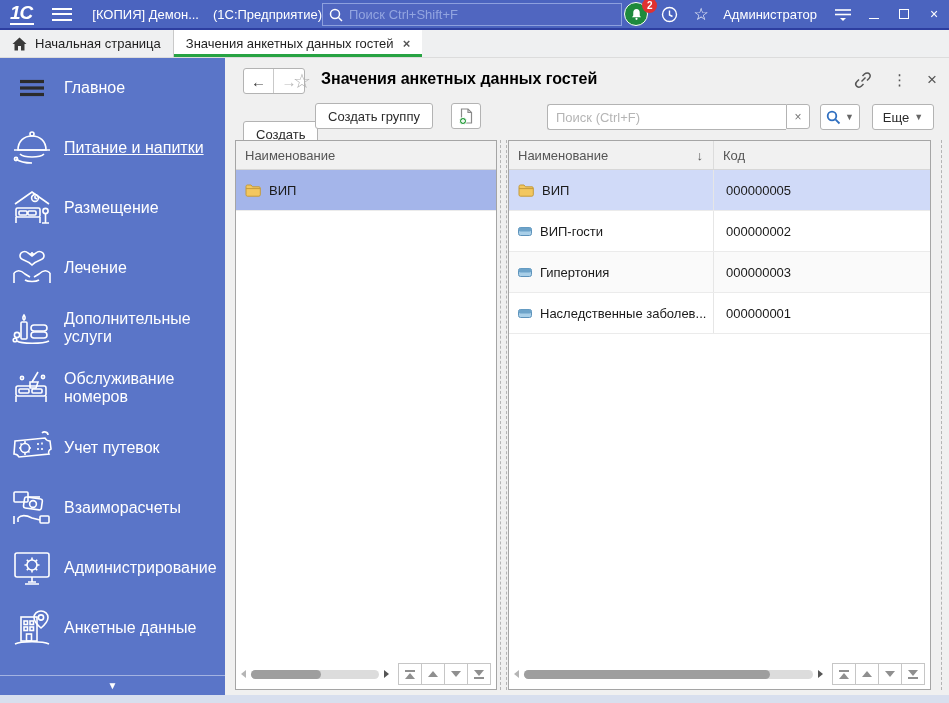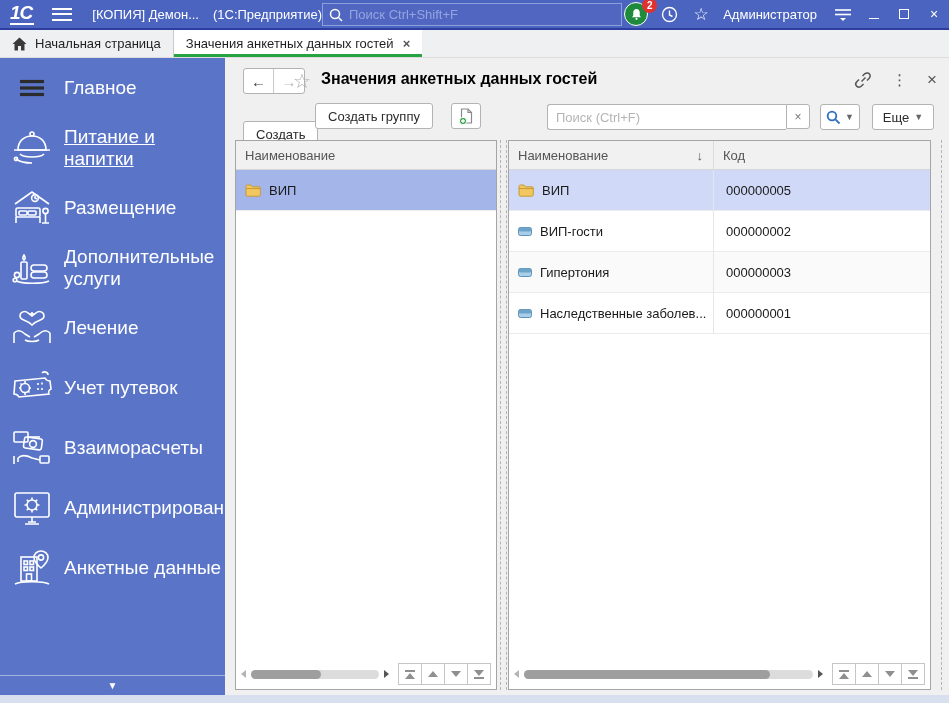--- a/index.html
+++ b/index.html
@@ -39,21 +39,21 @@
   .tab.first { border-right:1px solid #c9c9c9; }
   .tab.active { background:#fff; }
   .tab.active::after { content:""; position:absolute; left:0; right:0; bottom:0; height:3px; background:#27a343; }
   .tab .home { margin-right:8px; display:flex; }
   .tab .close { margin-left:9px; color:#555; font-size:13px; font-weight:bold; cursor:pointer; }
 
   
   .sidebar { position:absolute; left:0; top:58px; width:225px; height:637px; background:#5a75c8; color:#fff; }
   .side-item { height:60px; display:flex; align-items:center; cursor:pointer; }
   .side-icon { width:64px; display:flex; align-items:center; justify-content:center; flex:0 0 64px; }
-  .side-label { font-size:19px; }
+  .side-label { font-size:16px; }
   .side-label.hov { text-decoration:underline; }
   .side-collapse { position:absolute; left:0; bottom:0; width:100%; height:20px; border-top:1px solid rgba(255,255,255,.45);
                    display:flex; align-items:center; justify-content:center; color:#fff; font-size:10px; cursor:pointer; }
   .bottomstrip { position:absolute; left:0; top:695px; width:949px; height:8px; background:#d8dfee; }
 
   
   .content { position:absolute; left:225px; top:58px; width:724px; height:637px; background:#f0f0f0; }
   .nav-group { position:absolute; left:18px; top:10px; display:flex; border:1px solid #b3b3b3; border-radius:3px; background:#fff; overflow:hidden; }
   .nav-btn { width:30px; height:24px; display:flex; align-items:center; justify-content:center; font-size:15px; cursor:pointer; }
   .nav-btn.back { color:#3c3c3c; border-right:1px solid #c9c9c9; }
@@ -237,45 +237,60 @@
         <path d="M5 29 L5 35 M29 29 L29 35"></path>
           <circle cx="34.5" cy="23" r="2.6"></circle>
           <path d="M34.5 26 L34.5 33 M31 35 L38 35 M34.5 33 L34.5 35"></path>
       </svg>
     </span>
     <span class="side-label">Размещение</span>
   </div>
 
   <div class="side-item">
     <span class="side-icon">
+      <svg width="44" height="42" viewBox="0 0 44 42" fill="none" stroke="#fff" stroke-width="1.6">
+        <path d="M22 18 C16 12 10 14 10 9 C10 5 15 3 18 6 L22 9 L26 6 C29 3 34 5 34 9 C34 14 28 12 22 18 Z"></path>
+        <path d="M20 7 L24 7 M22 5 L22 9"></path>
+        <path d="M4 26 C8 22 12 24 15 27 L20 30 M40 26 C36 22 32 24 29 27 L24 30"></path>
+        <path d="M4 26 L4 36 M40 26 L40 36 M15 33 C18 35 26 35 29 33"></path>
+      </svg>
+    </span>
+    <span class="side-label">Лечение</span>
+  </div>
+
+  <div class="side-item">
+    <span class="side-icon">
       <svg width="42" height="42" viewBox="0 0 42 42" fill="none" stroke="#fff" stroke-width="1.6">
         <path d="M13 8 C11.5 10 11.5 12 13 13 C14.5 12 14.5 10 13 8 Z"></path>
           <rect x="10" y="15" width="6" height="17" rx="1"></rect>
         <rect x="20" y="18" width="16" height="6" rx="3"></rect>
           <rect x="20" y="25" width="16" height="6" rx="3"></rect>
         <path d="M6 34 C10 37 32 37 38 34"></path>
           <circle cx="6" cy="28" r="2.6"></circle>
           <circle cx="4" cy="33" r="1.8"></circle>
       </svg>
     </span>
     <span class="side-label">Дополнительные услуги</span>
   </div>
 
   <div class="side-item">
     <span class="side-icon">
-      <svg width="44" height="42" viewBox="0 0 44 42" fill="none" stroke="#fff" stroke-width="1.6">
-        <path d="M22 18 C16 12 10 14 10 9 C10 5 15 3 18 6 L22 9 L26 6 C29 3 34 5 34 9 C34 14 28 12 22 18 Z"></path>
-        <path d="M20 7 L24 7 M22 5 L22 9"></path>
-        <path d="M4 26 C8 22 12 24 15 27 L20 30 M40 26 C36 22 32 24 29 27 L24 30"></path>
-        <path d="M4 26 L4 36 M40 26 L40 36 M15 33 C18 35 26 35 29 33"></path>
-      </svg>
-    </span>
-    <span class="side-label">Лечение</span>
-  </div>
-
+      <svg width="44" height="40" viewBox="0 0 44 40" fill="none" stroke="#fff" stroke-width="1.6">
+        <path d="M28 4 L22 14"></path>
+          <path d="M20 14 L28 14 L26 20 L20 20 Z"></path>
+        <circle cx="12" cy="10" r="1.6"></circle>
+          <circle cx="33" cy="9" r="1.6"></circle>
+        <rect x="6" y="18" width="30" height="10" rx="2"></rect>
+          <rect x="9" y="21" width="10" height="4" rx="1"></rect>
+          <rect x="22" y="21" width="10" height="4" rx="1"></rect>
+        <path d="M6 28 L6 34 M36 28 L36 34"></path>
+      </svg>
+    </span>
+    <span class="side-label">Обслуживание номеров</span>
+  </div>
 
   <div class="side-item">
     <span class="side-icon">
       <svg width="44" height="38" viewBox="0 0 44 38" fill="none" stroke="#fff" stroke-width="1.6">
         <path d="M5 12 L35 9 C36 11 38 12 40 12 L41 20 C39 21 38 23 39 25 L9 28 C8 26 6 25 4 25 Z"></path>
         <circle cx="15" cy="19" r="4.5"></circle>
           <path d="M15 12 L15 14 M15 24 L15 26 M9 19 L11 19 M19 19 L21 19 M10.5 14.5 L12 16 M18 22 L19.5 23.5"></path>
         <path d="M28 14 L28 16 M28 19 L28 21 M32 13.5 L32 15.5 M32 19 L32 21"></path>
         <path d="M32 4 C34 2 38 3 38 6"></path>
       </svg>

